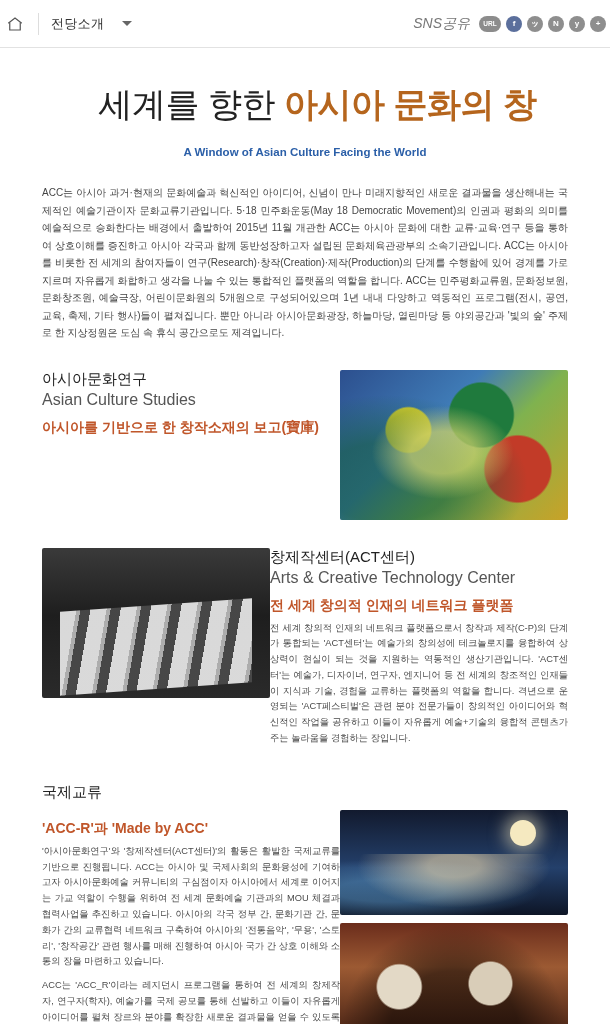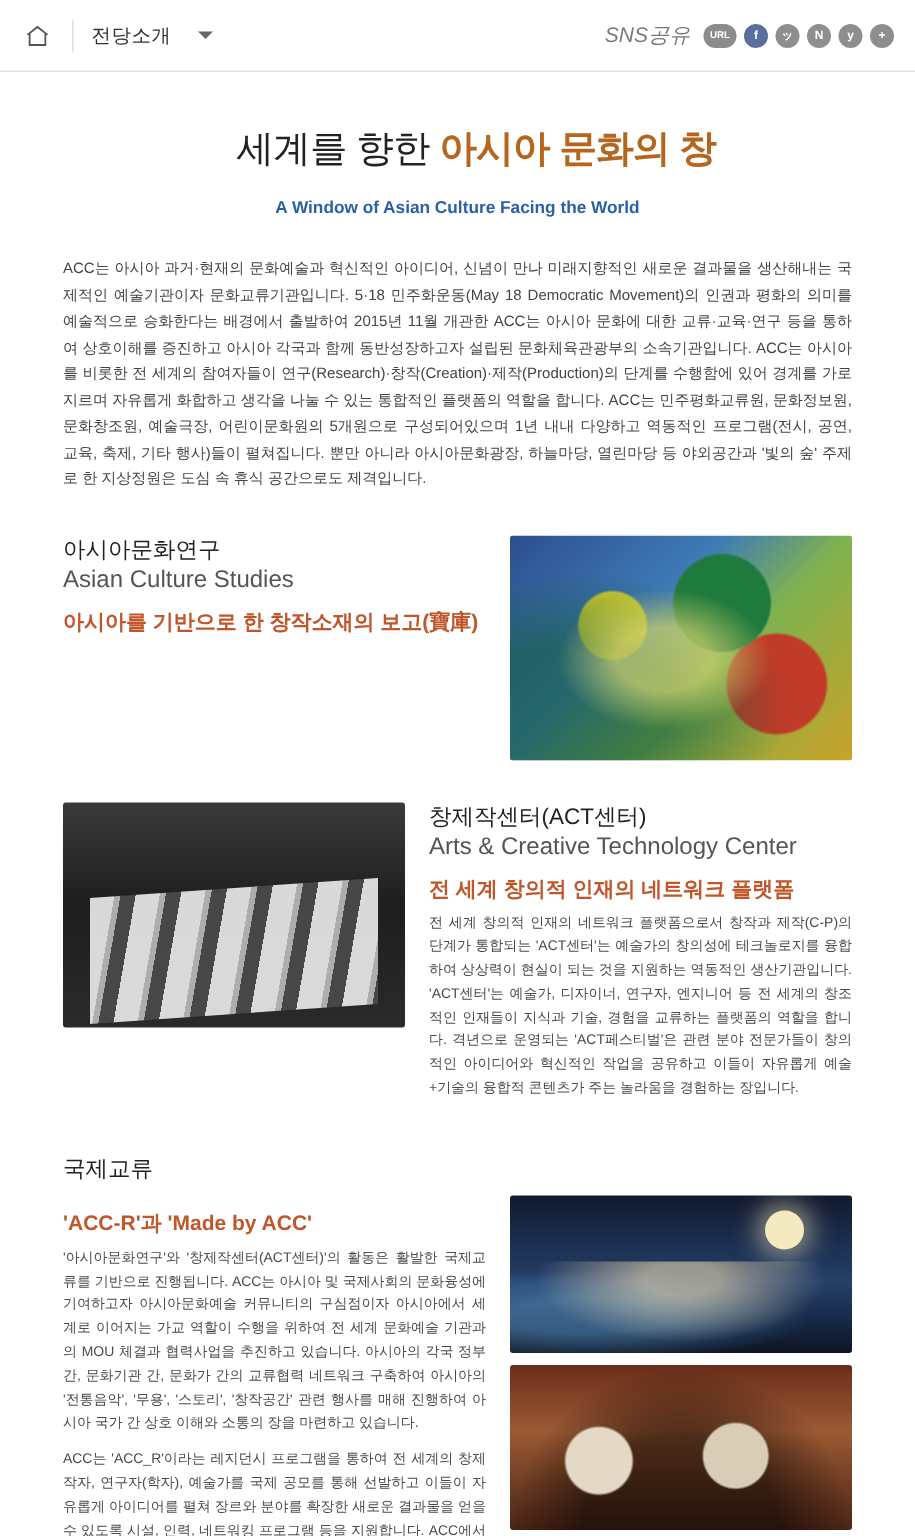--- a/index.html
+++ b/index.html
@@ -12,21 +12,21 @@
     color: #333333;
     overflow: hidden;
   }
 
   
   .topbar {
     height: 48px;
     border-bottom: 1px solid #e2e2e2;
     display: flex;
     align-items: center;
-    padding: 0 14px;
+    padding: 0 4px;
   }
   .home-icon {
     width: 22px; height: 22px;
     display: flex; align-items: center; justify-content: center;
     color: #555;
   }
   .topbar-sep {
     width: 1px; height: 22px; background: #ddd; margin: 0 12px;
   }
   .breadcrumb-label {
@@ -55,21 +55,21 @@
   .sns-btn.url { border-radius: 8px; width: 22px; font-size: 6.5px; }
   .sns-btn.f { background: #5b6f9c; }
   .sns-btn.k { background: #8e8e8e; }
   .sns-btn.n { background: #8e8e8e; }
   .sns-btn.t { background: #8e8e8e; }
   .sns-btn.more { background: #8e8e8e; }
 
   
   .title-wrap { text-align: center; padding: 34px 0 0; }
   .main-title {
-    font-size: 25px;
+    font-size: 34px;
     color: #222;
     font-weight: normal;
     margin: 0;
     letter-spacing: -0.5px;
     padding-left: 25px;
   }
   .main-title .accent { color: #b5651d; font-weight: bold; }
   .sub-title {
     margin: 18px 0 0;
     font-size: 11.5px;
@@ -107,21 +107,21 @@
     margin: 10px 0 6px;
   }
   .body-text {
     font-size: 9.3px;
     line-height: 1.7;
     color: #4a4a4a;
     text-align: justify;
     margin: 0 0 8px;
   }
 
-  .row { display: flex; gap: 16px; align-items: flex-start; }
+  .row { display: flex; align-items: flex-start; }
   .col-text { flex: 1 1 0; min-width: 0; }
   .col-img { flex: 0 0 228px; }
 
   
   .photo {
     width: 100%;
     border-radius: 2px;
     position: relative;
     overflow: hidden;
   }

